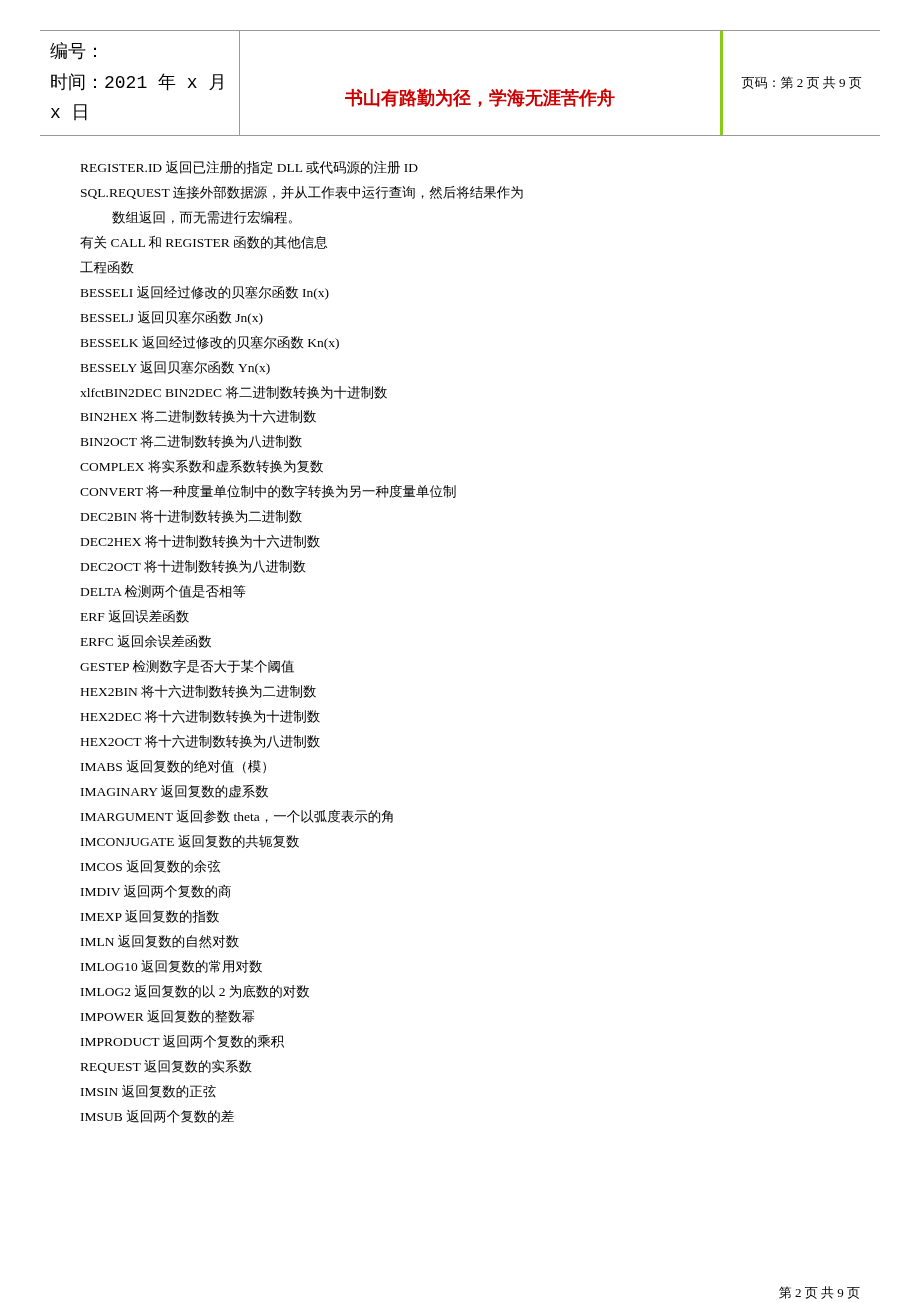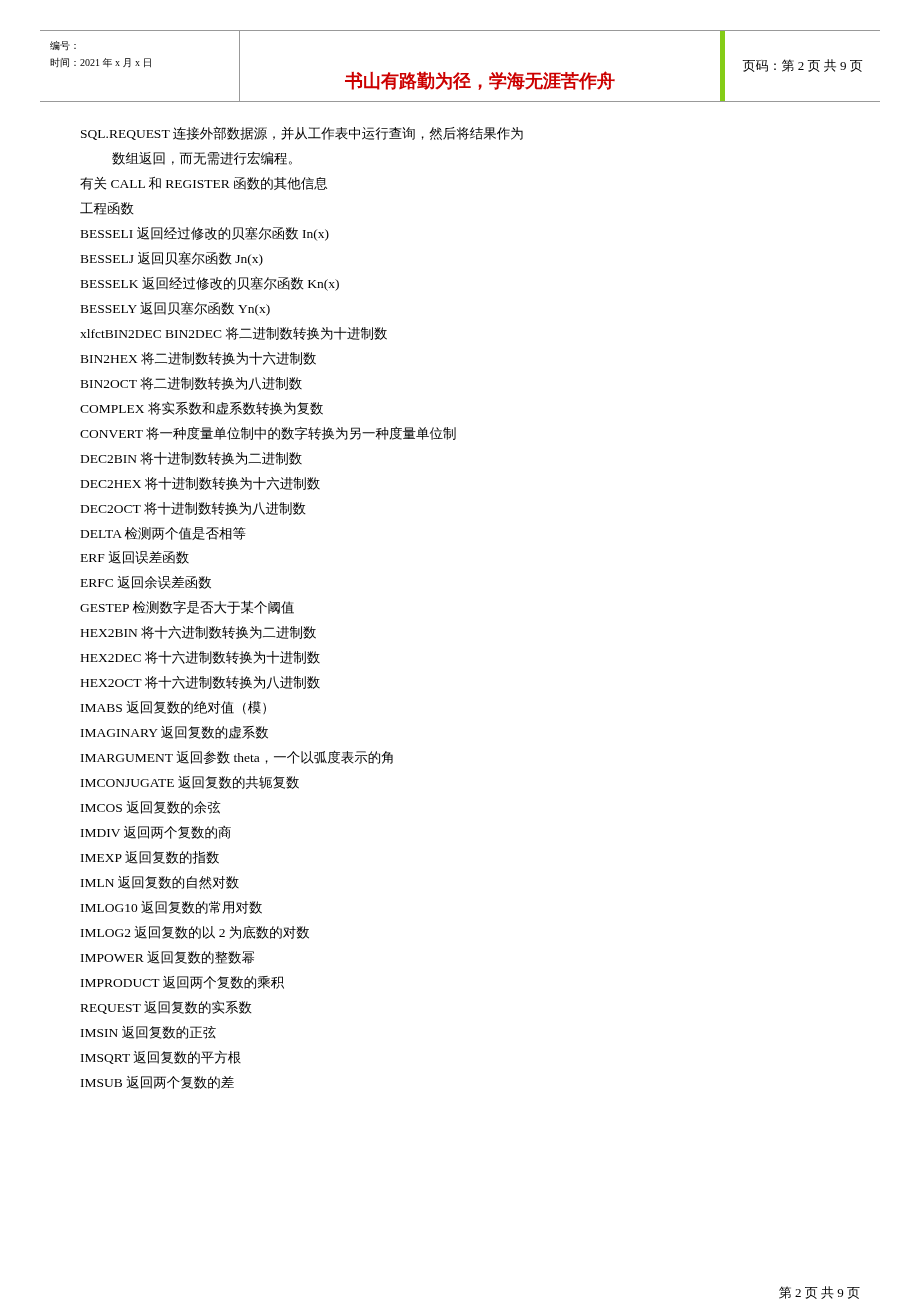--- a/index.html
+++ b/index.html
@@ -26,41 +26,42 @@
     .header {
       display: flex;
       border-top: 1px solid #999;
       border-bottom: 1px solid #999;
       margin: 30px 40px 0 40px;
     }
     .header-left {
       width: 200px;
       border-right: 1px solid #999;
       padding: 6px 10px;
-      font-size: 10px;
+      font-size: 18px;
       line-height: 1.7;
+      font-family: Liberation Mono, monospace;
     }
     .header-center {
       flex: 1;
       text-align: center;
       padding: 8px 10px;
       display: flex;
       align-items: center;
       justify-content: center;
     }
     .header-center-text {
       font-size: 18px;
       font-weight: bold;
       color: #cc0000;
       font-family: "KaiTi", "楷体", serif;
       margin-top: 30px;
     }
     .header-right {
       width: 160px;
-      border-left: 5px solid #84cc16;
+      border-left: 3px solid #84cc16;
       padding: 8px 10px;
       display: flex;
       align-items: center;
       justify-content: center;
       font-size: 13px;
     }
     
     .content {
       padding: 20px 80px 20px 80px;
       line-height: 2.0;
@@ -97,20 +98,21 @@
     </div>
     <div class="header-center">
       <span class="header-center-text">书山有路勤为径，学海无涯苦作舟</span>
     </div>
     <div class="header-right">
       <span>页码：第 2 页  共 9 页</span>
     </div>
   </div>
 
   <div class="content">
+    <span class="content-line">REGISTER.ID    返回已注册的指定 DLL 或代码源的注册 ID</span>
     <span class="content-line">SQL.REQUEST    连接外部数据源，并从工作表中运行查询，然后将结果作为</span>
     <span class="content-line indent">数组返回，而无需进行宏编程。</span>
     <span class="content-line">有关 CALL 和 REGISTER 函数的其他信息</span>
     <span class="content-line">工程函数</span>
     <span class="content-line">BESSELI    返回经过修改的贝塞尔函数 In(x)</span>
     <span class="content-line">BESSELJ    返回贝塞尔函数 Jn(x)</span>
     <span class="content-line">BESSELK    返回经过修改的贝塞尔函数 Kn(x)</span>
     <span class="content-line">BESSELY    返回贝塞尔函数 Yn(x)</span>
     <span class="content-line">xlfctBIN2DEC BIN2DEC    将二进制数转换为十进制数</span>
     <span class="content-line">BIN2HEX    将二进制数转换为十六进制数</span>
@@ -134,20 +136,19 @@
     <span class="content-line">IMCOS    返回复数的余弦</span>
     <span class="content-line">IMDIV    返回两个复数的商</span>
     <span class="content-line">IMEXP    返回复数的指数</span>
     <span class="content-line">IMLN    返回复数的自然对数</span>
     <span class="content-line">IMLOG10    返回复数的常用对数</span>
     <span class="content-line">IMLOG2    返回复数的以 2 为底数的对数</span>
     <span class="content-line">IMPOWER    返回复数的整数幂</span>
     <span class="content-line">IMPRODUCT    返回两个复数的乘积</span>
     <span class="content-line">REQUEST    返回复数的实系数</span>
     <span class="content-line">IMSIN    返回复数的正弦</span>
-    <span class="content-line">IMSQRT    返回复数的平方根</span>
     <span class="content-line">IMSUB    返回两个复数的差</span>
   </div>
 
   <div class="footer">
     <span>第 2 页  共 9 页</span>
   </div>
 </div>
 
 </body></html>

